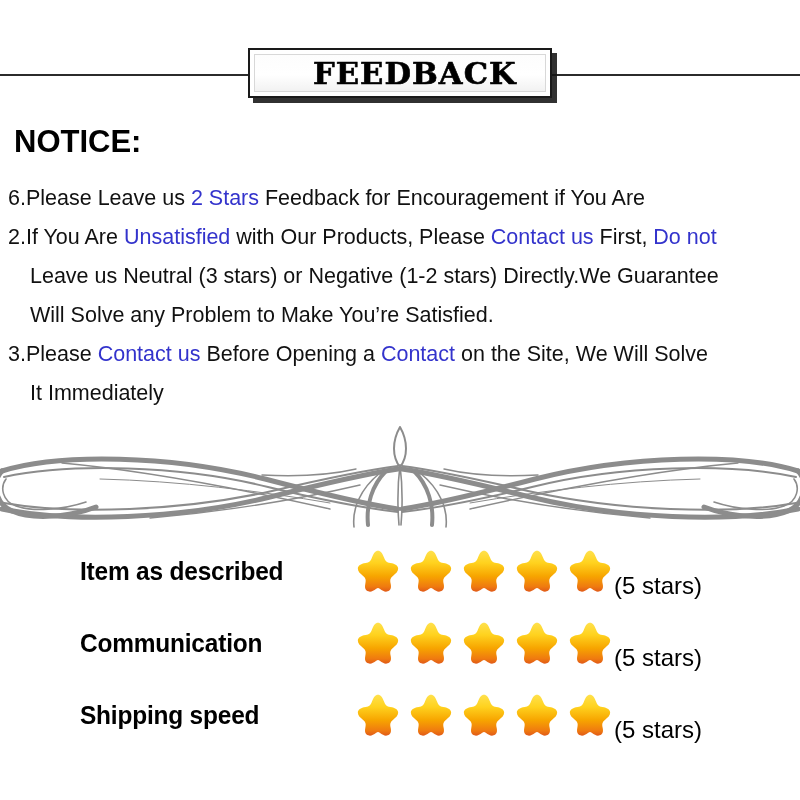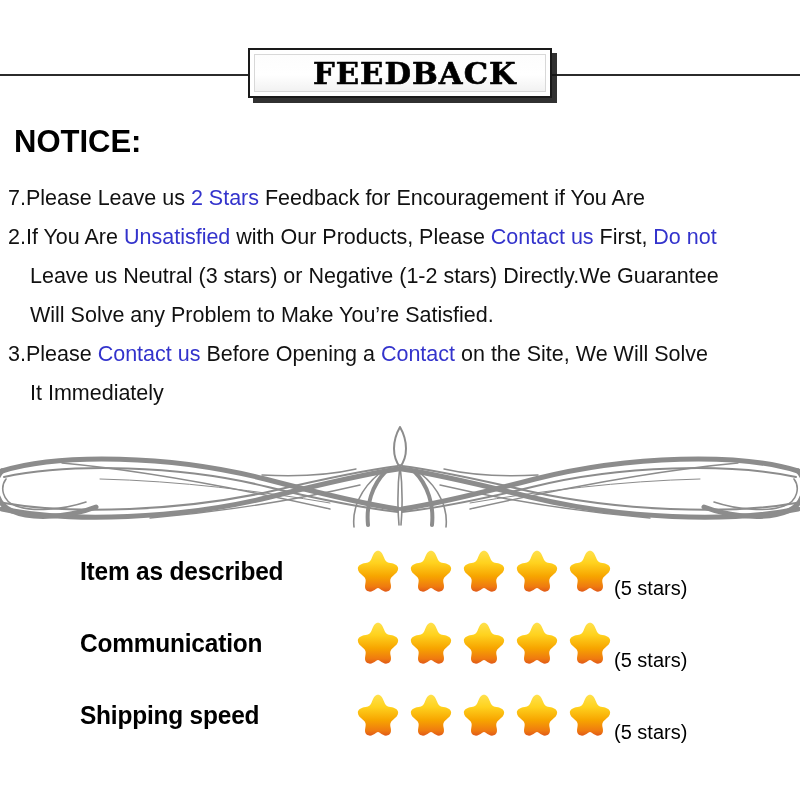--- a/index.html
+++ b/index.html
@@ -129,21 +129,21 @@
     align-items: center;
     gap: 7px;
     flex: 0 0 auto;
   }
   .star {
     width: 46px;
     height: 46px;
     display: block;
   }
   .rating-count {
-    font-size: 20px;
+    font-size: 24px;
     margin-left: 1px;
     align-self: flex-end;
     padding-bottom: 7px;
     white-space: nowrap;
   }
 </style>
 </head>
 <body>
 
 <div class="header-band">
@@ -151,21 +151,21 @@
   <div class="banner-box">
     <span class="banner-inner"></span>
     <span class="banner-title">FEEDBACK</span>
   </div>
 </div>
 
 <div>
   <h1 class="notice-heading">NOTICE:</h1>
 
   <ul class="notice-list" id="notice-list">
-      <li class="notice-item"><span><span>7.Please Leave us  </span><span class="blue">2 Stars</span><span>  Feedback for  Encouragement  if You Are</span></span></li>
+      <li class="notice-item"><span><span>6.Please Leave us  </span><span class="blue">2 Stars</span><span>  Feedback for  Encouragement  if You Are</span></span></li>
       <li class="notice-item"><span><span>2.If You Are </span><span class="blue">Unsatisfied</span><span> with Our Products, Please </span><span class="blue">Contact us</span><span> First, </span><span class="blue">Do not</span></span><span class="cont"><span>Leave us Neutral (3 stars) or Negative (1-2 stars) Directly.We Guarantee</span></span><span class="cont"><span>Will Solve any Problem to Make You’re  Satisfied.</span></span></li>
       <li class="notice-item"><span><span>3.Please </span><span class="blue">Contact us</span><span> Before Opening a </span><span class="blue">Contact</span><span> on the Site, We Will Solve</span></span><span class="cont"><span>It Immediately</span></span></li>
     </ul>
 </div>
 
 <div class="ornament">
   <svg width="800" height="110" viewBox="0 0 800 110" aria-hidden="true">
     <g fill="none" stroke="#8c8c8c" stroke-linecap="round">
 
       <path d="M2,52 C60,34 170,36 265,60 C330,77 370,86 398,90" stroke-width="5"></path>

